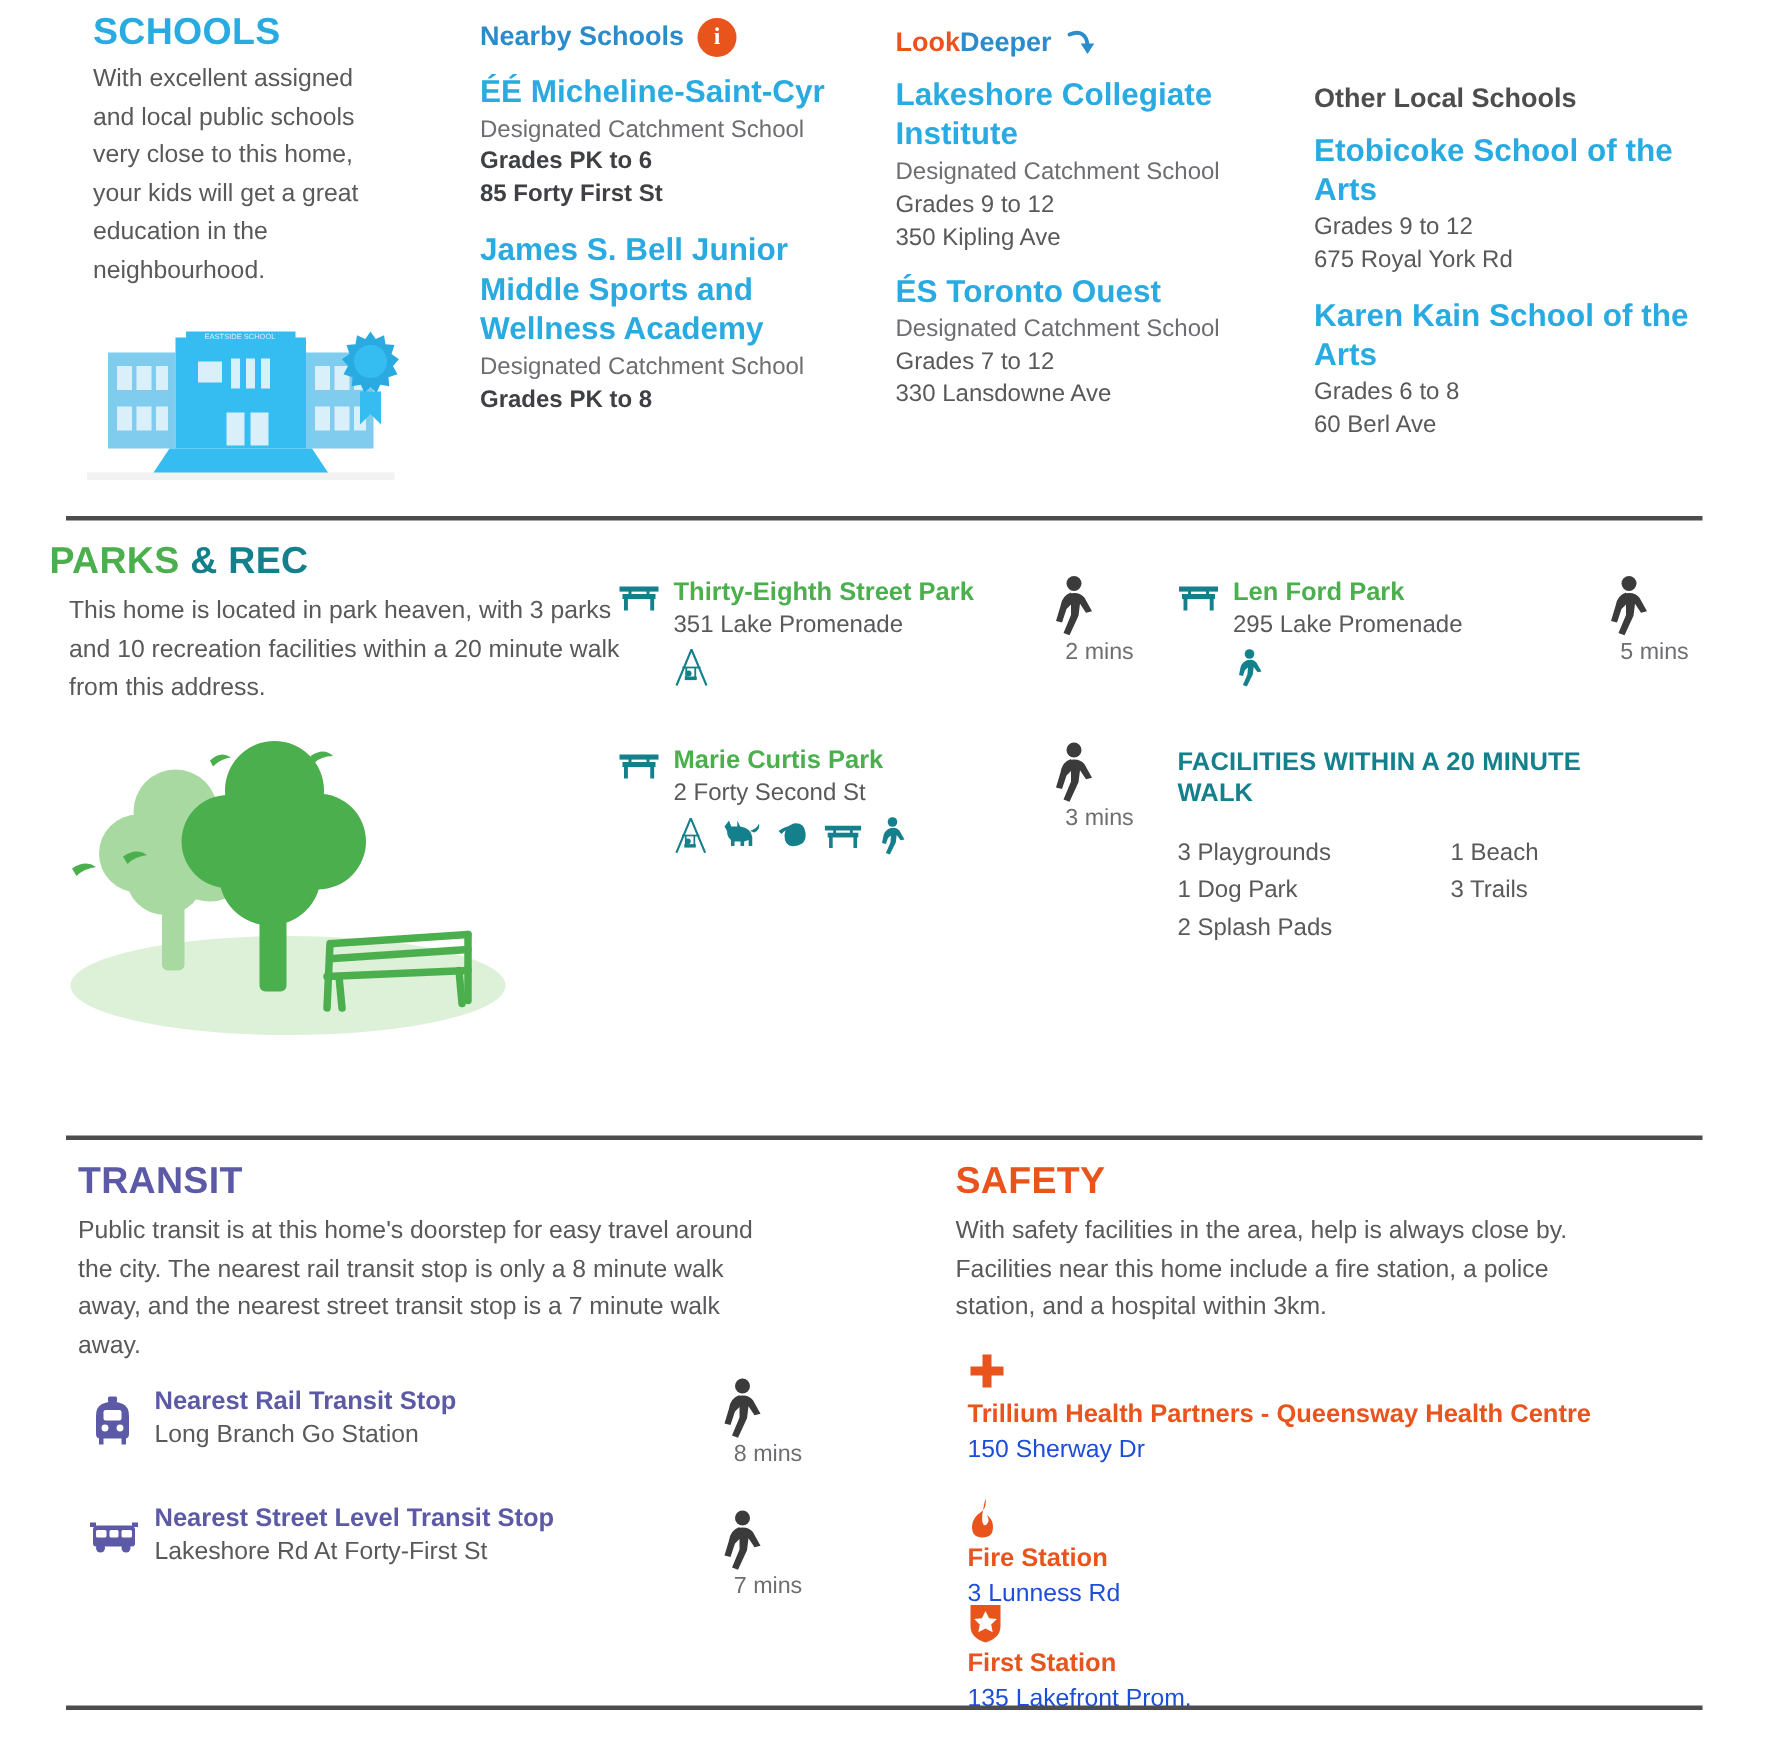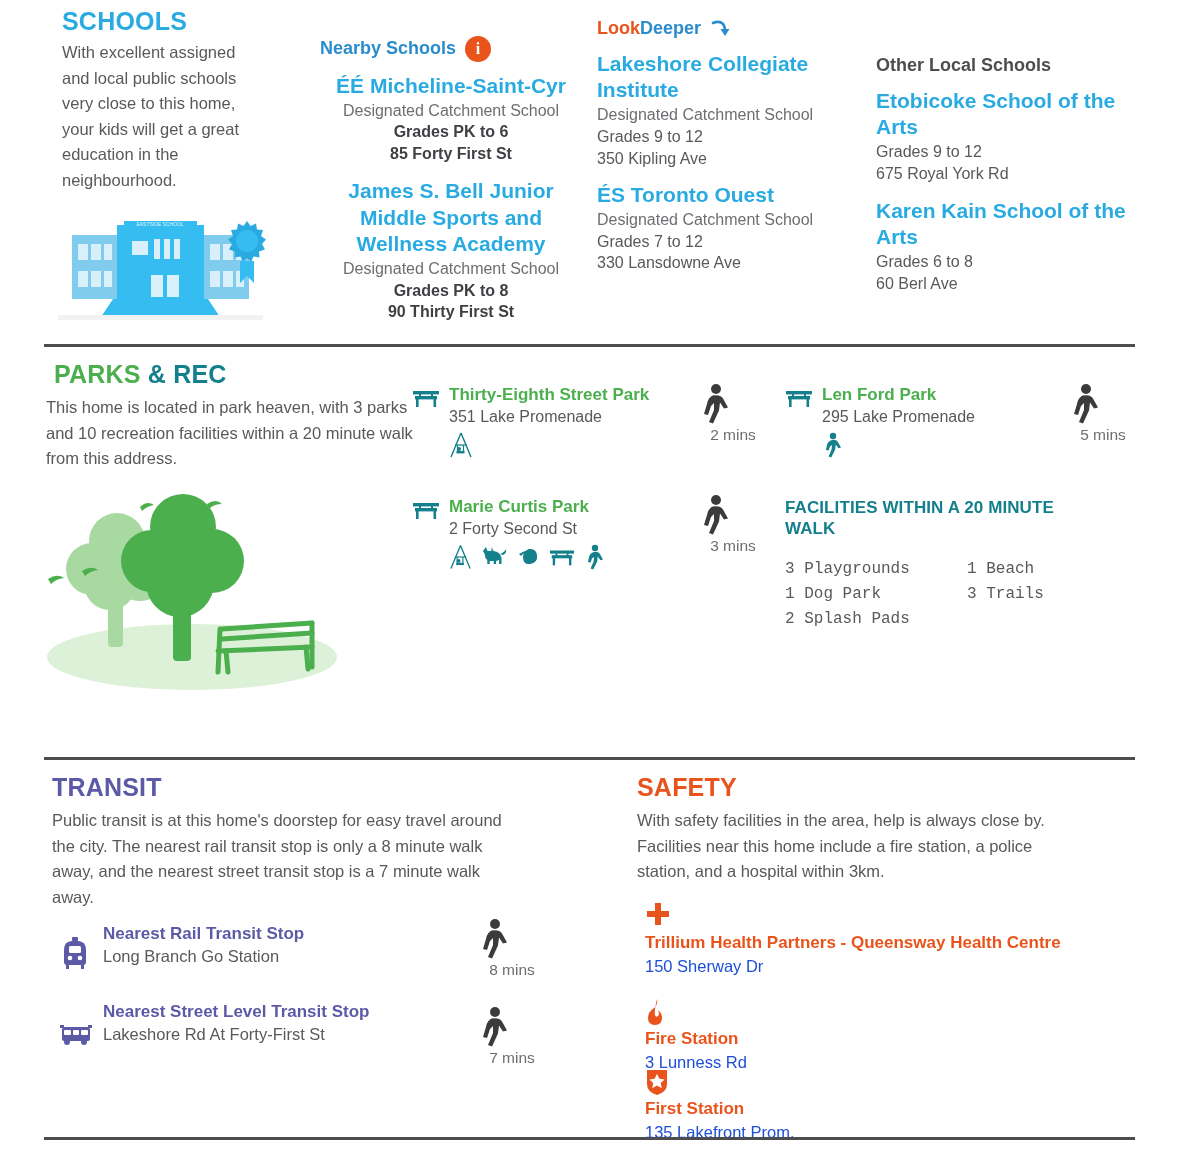--- a/index.html
+++ b/index.html
@@ -39,69 +39,69 @@
     position: absolute; left: 44px; width: 1091px; height: 3px;
     background: #4D4D4F;
   }
 
   
   #schools { position: absolute; left: 0; top: 0; width: 1168px; height: 340px; }
   #schools-title { position: absolute; left: 62px; top: 8px; }
   #schools-blurb { position: absolute; left: 62px; top: 40px; width: 205px; }
   #school-illo   { position: absolute; left: 58px; top: 213px; width: 205px; height: 110px; }
 
-  #col-nearby  { position: absolute; left: 320px; top: 36px; width: 262px; text-align: center; }
+  #col-nearby  { position: absolute; left: 320px; top: 12px; width: 262px; }
   #col-deeper  { position: absolute; left: 597px; top: 18px; width: 262px; }
   #col-other   { position: absolute; left: 876px; top: 55px; width: 270px; }
 
   .col-head-row { display: flex; align-items: center; gap: 9px; margin-bottom: 11px; }
 
   .info-badge {
     width: 26px; height: 26px; border-radius: 50%;
     background: #E8541C; color: #fff;
     font-size: 16px; font-weight: bold; font-family: "Liberation Serif", serif;
     display: flex; align-items: center; justify-content: center;
     line-height: 1;
   }
 
   
   #parks { position: absolute; left: 0; top: 347px; width: 1180px; height: 400px; }
-  #parks-title { position: absolute; left: 54px; top: 14px; }
+  #parks-title { position: absolute; left: 33px; top: 14px; }
   #parks-blurb { position: absolute; left: 46px; top: 48px; width: 370px; }
   #park-illo   { position: absolute; left: 40px; top: 132px; width: 340px; height: 215px; }
 
   .park-row { position: absolute; display: flex; align-items: flex-start; }
   .park-bench-ico { width: 28px; flex: 0 0 28px; margin-right: 9px; margin-top: 3px; }
   .park-name { font-size: 17px; font-weight: bold; color: #4CAF4E; line-height: 1.2; }
   .park-addr { font-size: 16px; color: #58595b; line-height: 1.45; }
   .park-facils { display: flex; gap: 9px; margin-top: 3px; align-items: center; }
   .walk-block { position: absolute; text-align: center; width: 70px; }
   .walk-mins { font-size: 15.5px; color: #6d6e71; margin-top: 1px; }
 
   #facilities-head {
     position: absolute; left: 785px; top: 150px; width: 305px;
     font-size: 17px; font-weight: bold; color: #13808C; line-height: 1.25;
     letter-spacing: .1px;
   }
   #facilities-cols {
     position: absolute; left: 785px; top: 210px; width: 330px;
     display: flex;
   }
-  #facilities-cols ul { list-style: none; font-family: Liberation Mono, monospace; }
+  #facilities-cols ul { list-style: none; }
   #facilities-cols li { font-size: 16px; color: #58595b; line-height: 1.55; }
   .fac-col-a { width: 182px; }
 
   
   #bottom { position: absolute; left: 0; top: 760px; width: 1180px; height: 360px; }
   #transit-title { position: absolute; left: 52px; top: 14px; }
   #transit-blurb { position: absolute; left: 52px; top: 48px; width: 450px; }
   #safety-title  { position: absolute; left: 637px; top: 14px; }
   #safety-blurb  { position: absolute; left: 637px; top: 48px; width: 450px; }
 
-  .transit-row { position: absolute; display: flex; align-items: flex-end; }
+  .transit-row { position: absolute; display: flex; align-items: center; }
   .transit-ico { width: 34px; flex: 0 0 34px; margin-right: 9px; margin-top: 1px; }
   .transit-name { font-size: 17px; font-weight: bold; color: #5C5AA7; line-height: 1.2; }
   .transit-sub { font-size: 16.5px; color: #58595b; line-height: 1.5; }
 
   .safety-row { position: absolute; display: flex; align-items: flex-start; flex-direction: column; }
   .safety-ico { width: 30px; flex: 0 0 30px; margin-right: 9px; margin-top: 2px; }
   .safety-name { font-size: 17px; font-weight: bold; color: #E8541C; line-height: 1.3; }
   .safety-sub { font-size: 16.5px; color: #1d4ed8; line-height: 1.5; }
 
   svg { display: block; overflow: visible; }
@@ -164,21 +164,20 @@
         <div class="entry-name blue">ÉÉ Micheline-Saint-Cyr</div>
         <div class="entry-sub">Designated Catchment School</div>
         <div class="entry-line">Grades PK to 6</div>
         <div class="entry-line">85 Forty First St</div>
       </div>
 
       <div class="entry">
         <div class="entry-name blue">James S. Bell Junior Middle Sports and Wellness Academy</div>
         <div class="entry-sub">Designated Catchment School</div>
         <div class="entry-line">Grades PK to 8</div>
-        <div class="entry-line">90 Thirty First St</div>
       </div>
     </div>
 
     <div id="col-deeper">
       <div class="col-head-row">
         <span class="col-head">
           <span class="orange">Look</span><span class="blue-d">Deeper</span>
         </span>
         <span>
           <svg width="20" height="20" viewBox="0 0 20 20">

